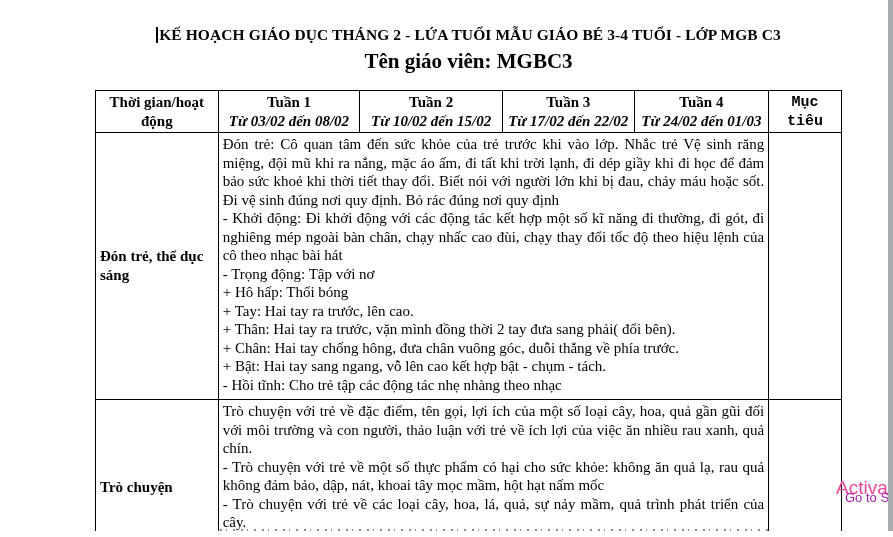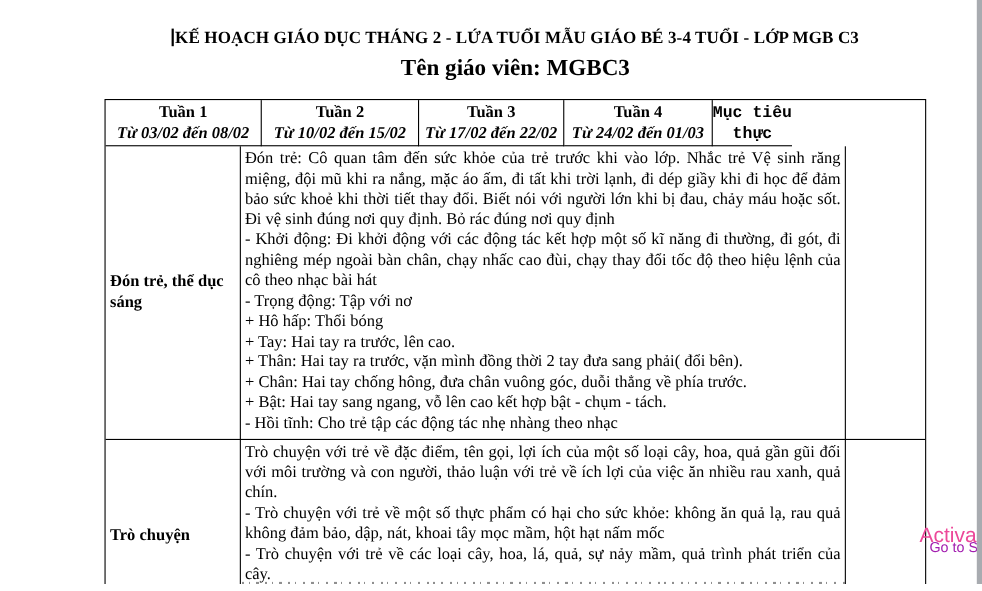--- a/index.html
+++ b/index.html
@@ -77,20 +77,21 @@
 
 <div class="screen">
 
   <div class="doc-title"><span class="caret"></span><span>KẾ HOẠCH GIÁO DỤC THÁNG 2 - LỨA TUỔI MẪU GIÁO BÉ 3-4 TUỔI - LỚP MGB C3</span></div>
 
   <div class="doc-subtitle">Tên giáo viên: MGBC3</div>
 
   <div class="plan-table">
 
     <div class="tr thead">
+      <div class="td c1">Thời gian/hoạt động</div>
       <div class="td c2">
         <div>Tuần 1</div>
         <div class="rng">Từ 03/02 đến 08/02</div>
       </div>
       <div class="td c3">
         <div>Tuần 2</div>
         <div class="rng">Từ 10/02 đến 15/02</div>
       </div>
       <div class="td c4">
         <div>Tuần 3</div>

